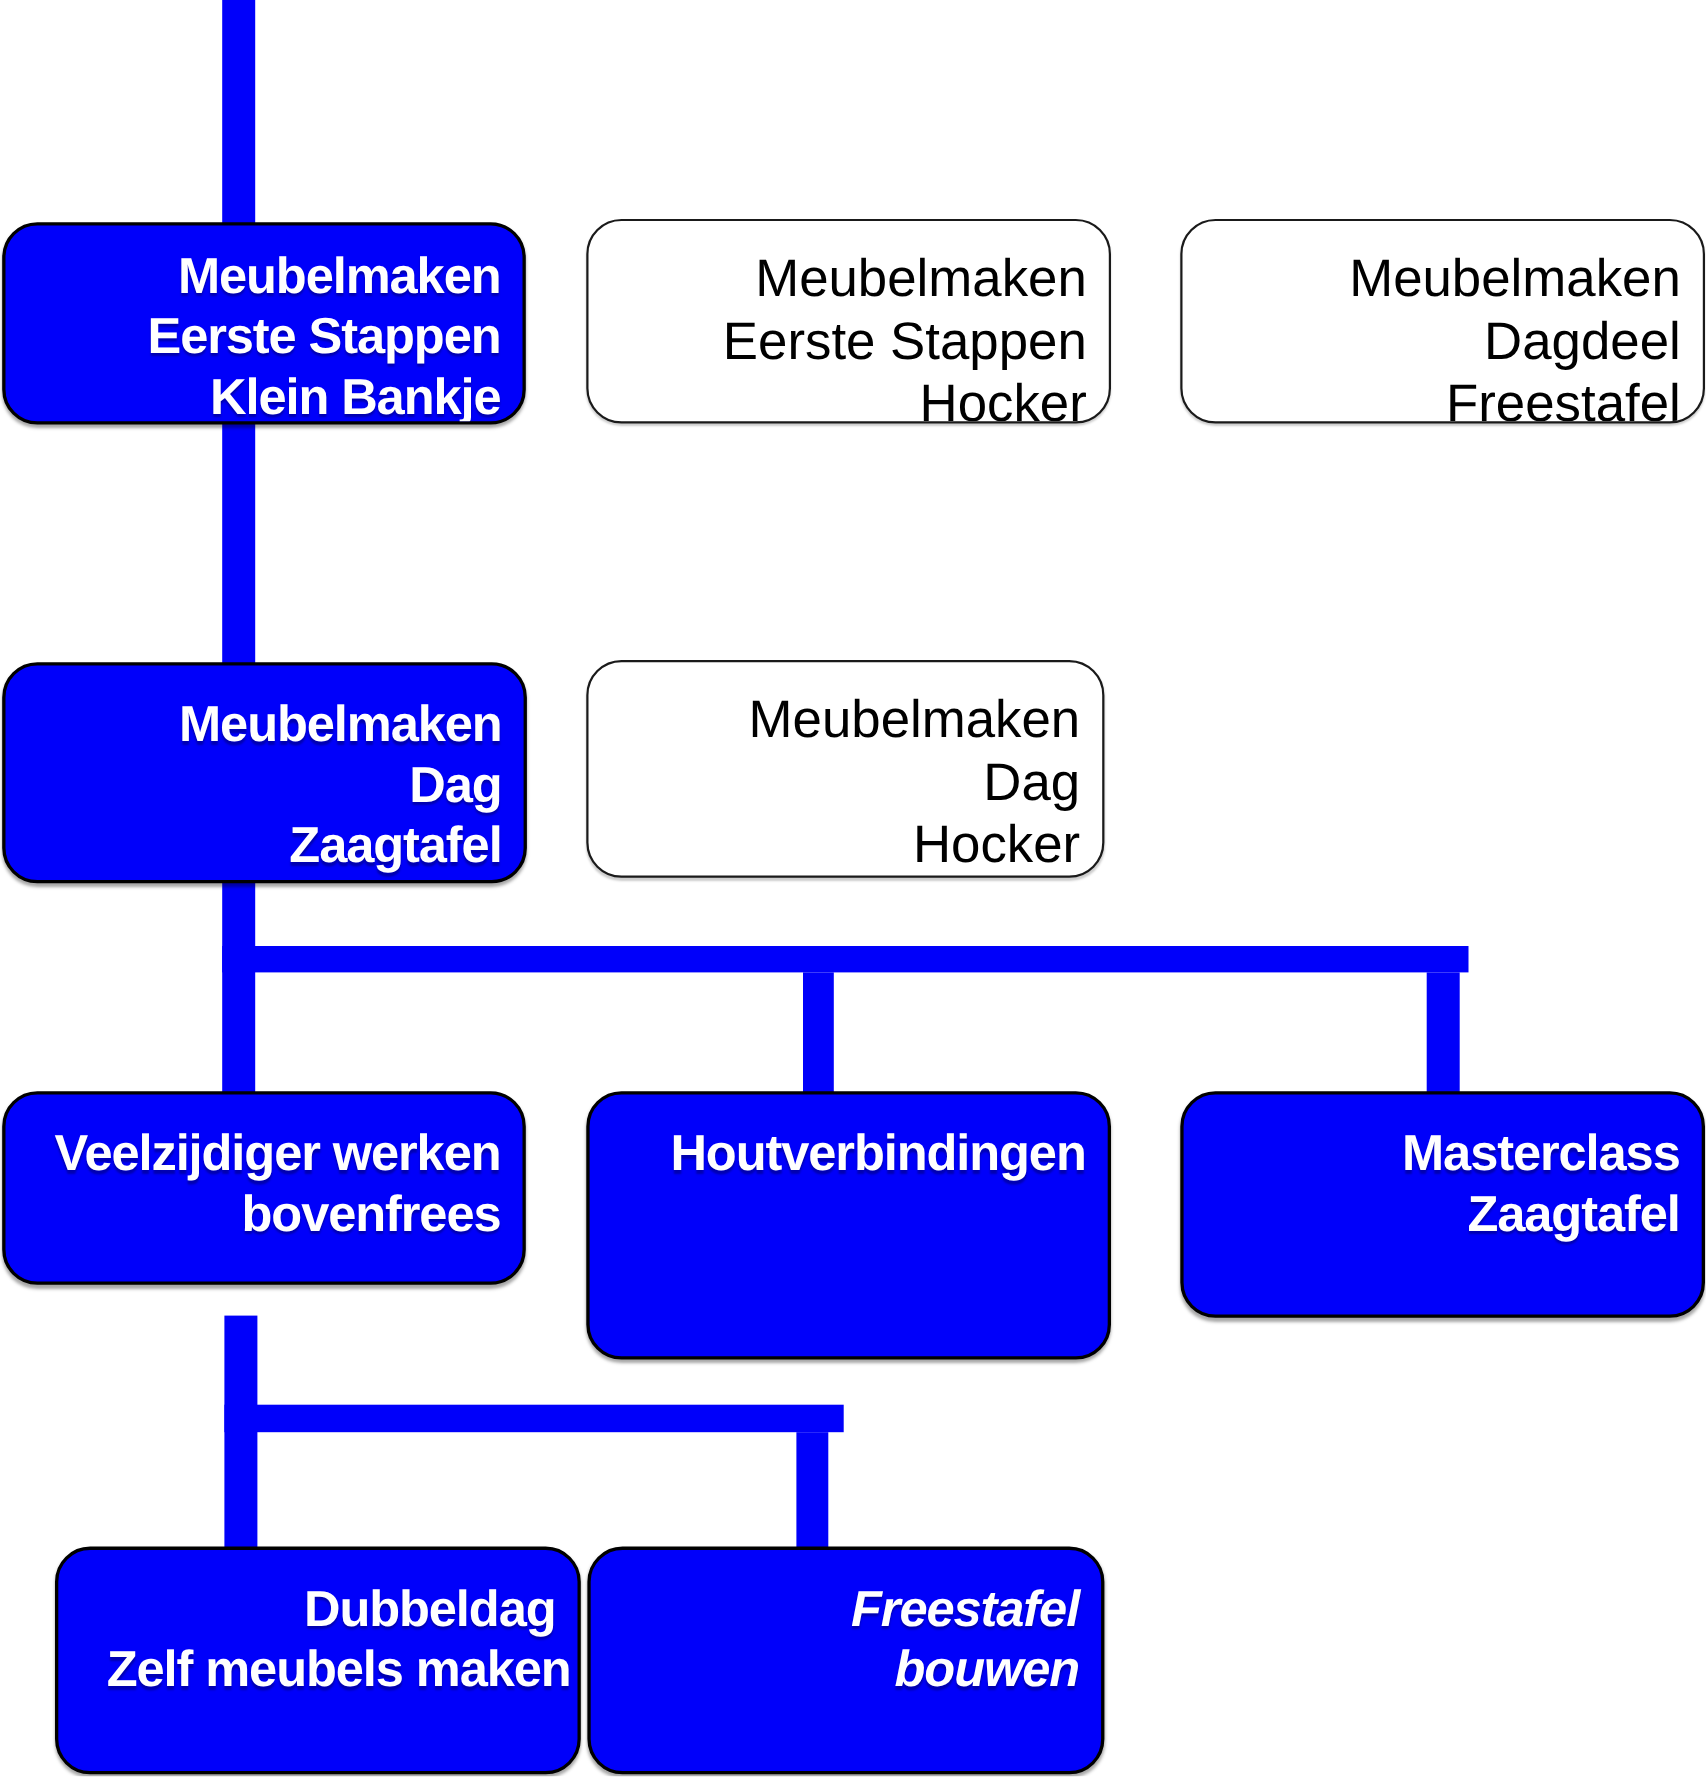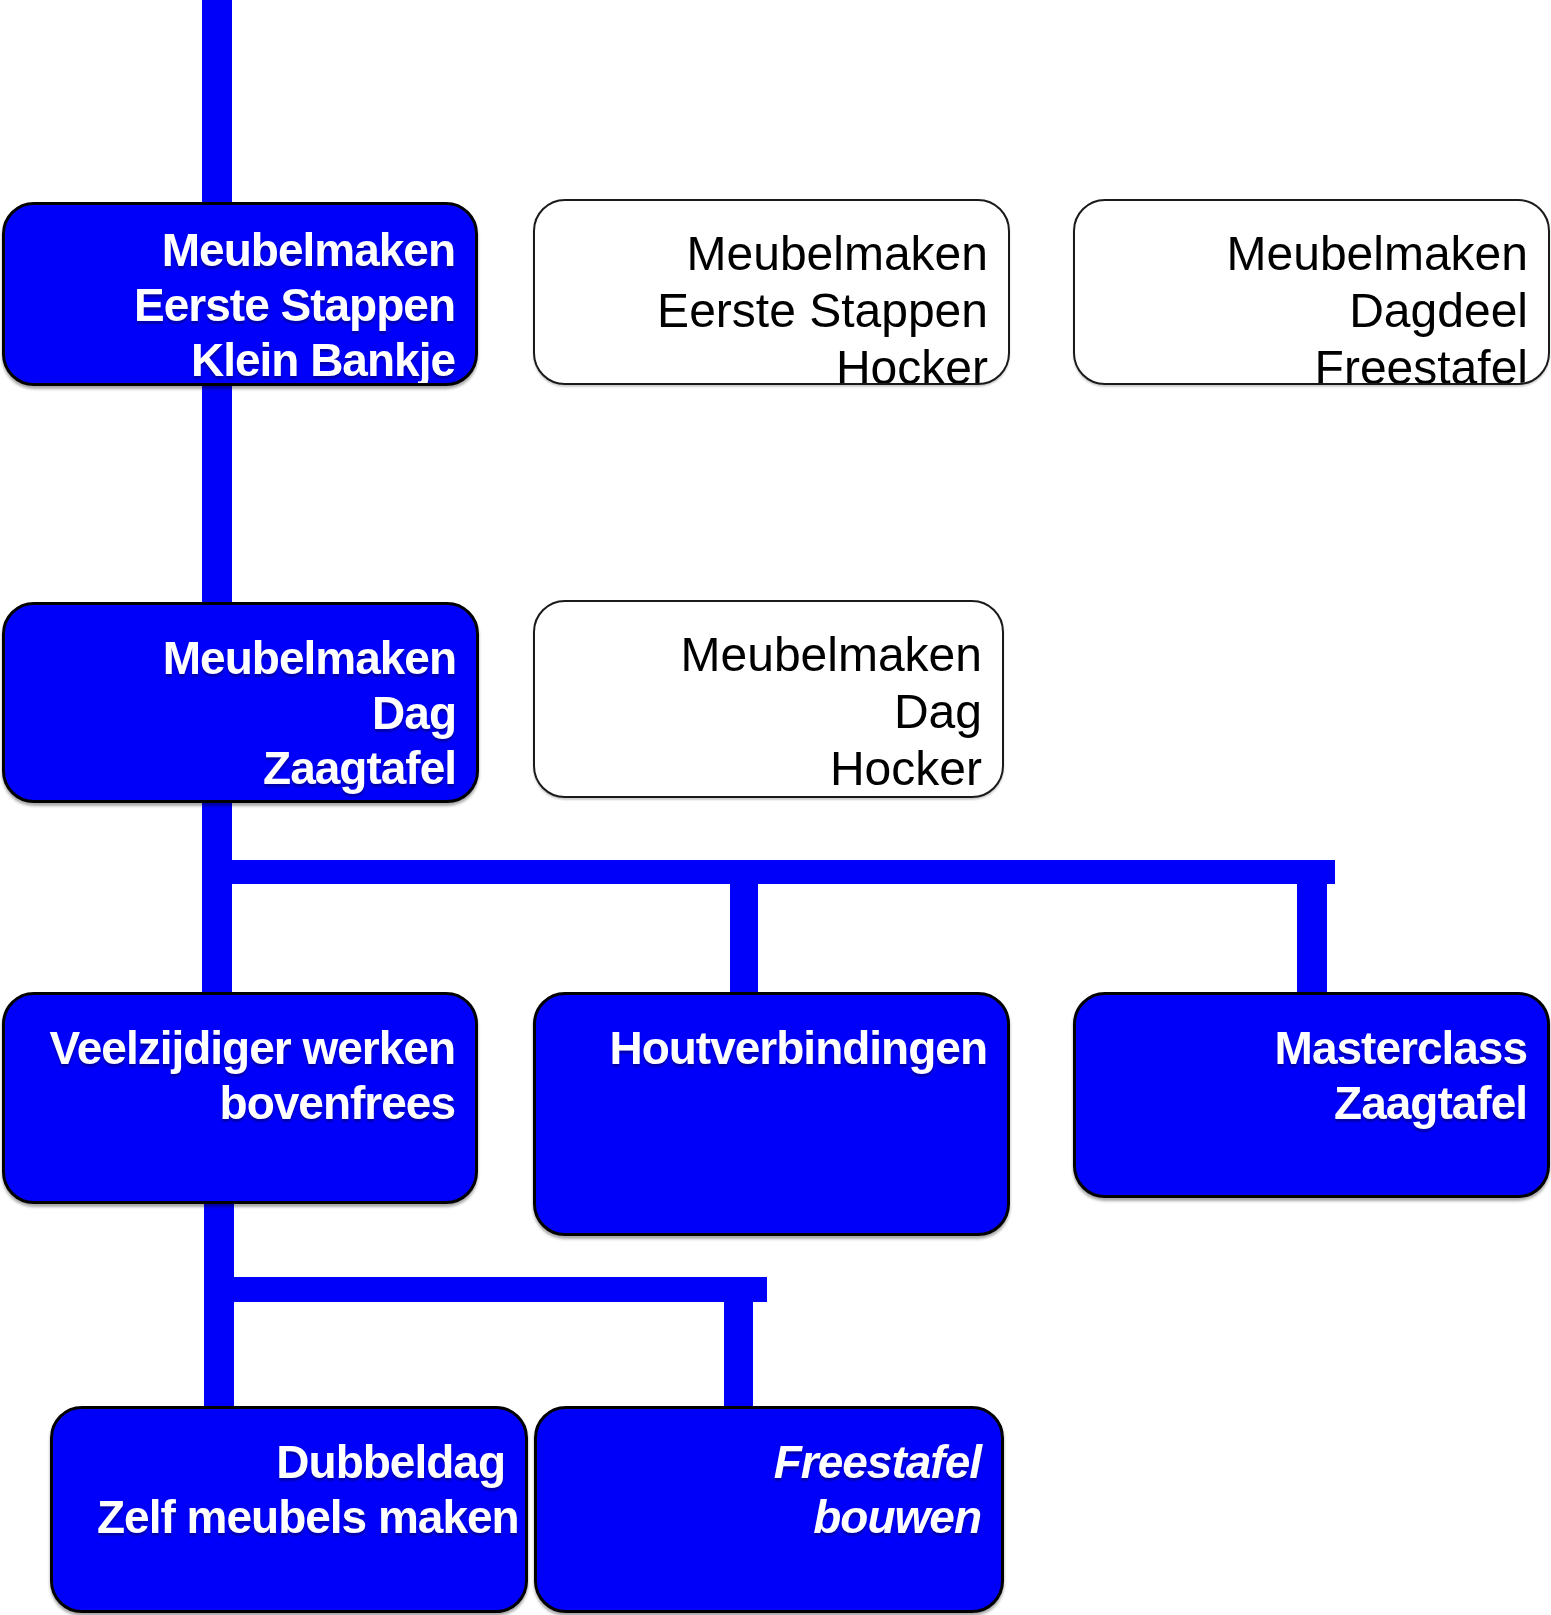--- a/index.html
+++ b/index.html
@@ -79,21 +79,21 @@
     <span class="line">Meubelmaken</span>
     <span class="line">Dag</span>
     <span class="line">Zaagtafel</span>
   </div>
   <div class="node white" style="left:533px;top:600px;width:471px;height:198px;">
     <span class="line">Meubelmaken</span>
     <span class="line">Dag</span>
     <span class="line">Hocker</span>
   </div>
 
-  <div class="node blue" style="left:2px;top:992px;width:476px;height:212px;padding-top:26px;">
+  <div class="node blue" style="left:2px;top:992px;width:476px;height:176px;padding-top:26px;">
     <span class="line">Veelzijdiger werken</span>
     <span class="line">bovenfrees</span>
   </div>
   <div class="node blue" style="left:533px;top:992px;width:477px;height:244px;padding-top:26px;">
     <span class="line">Houtverbindingen</span>
   </div>
   <div class="node blue" style="left:1073px;top:992px;width:477px;height:206px;padding-top:26px;">
     <span class="line">Masterclass</span>
     <span class="line">Zaagtafel</span>
   </div>

